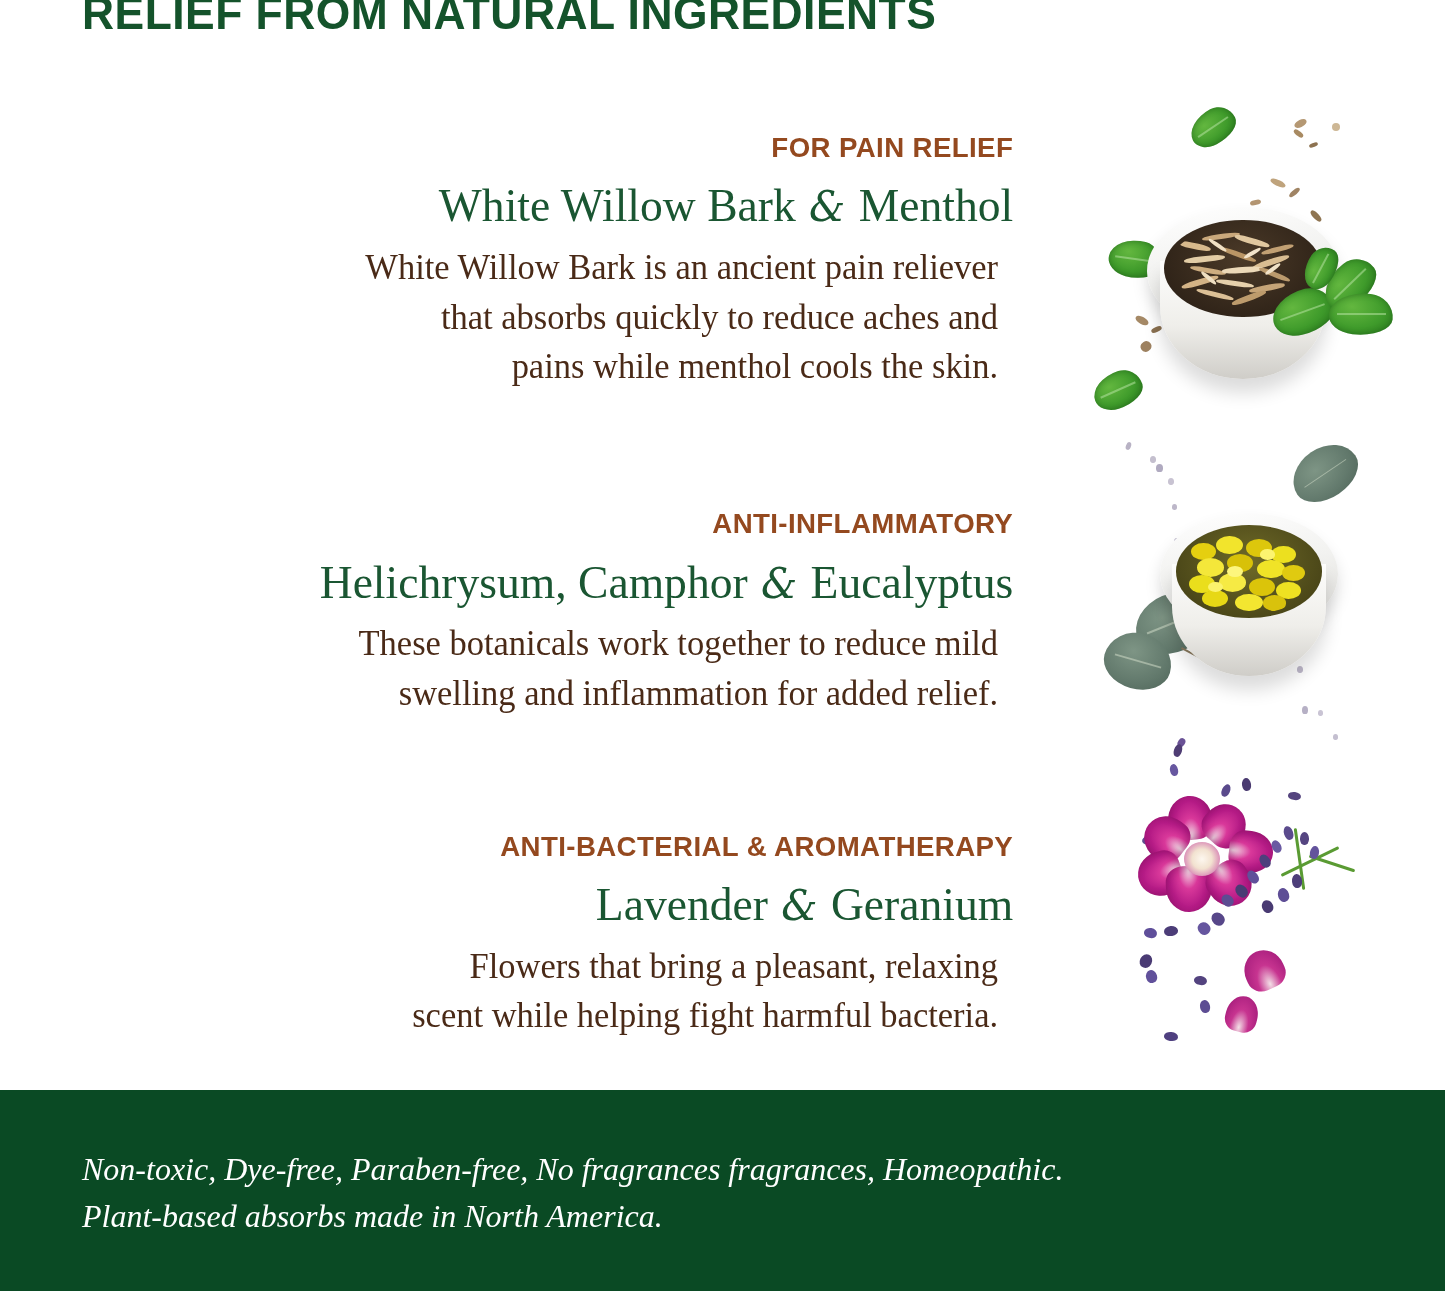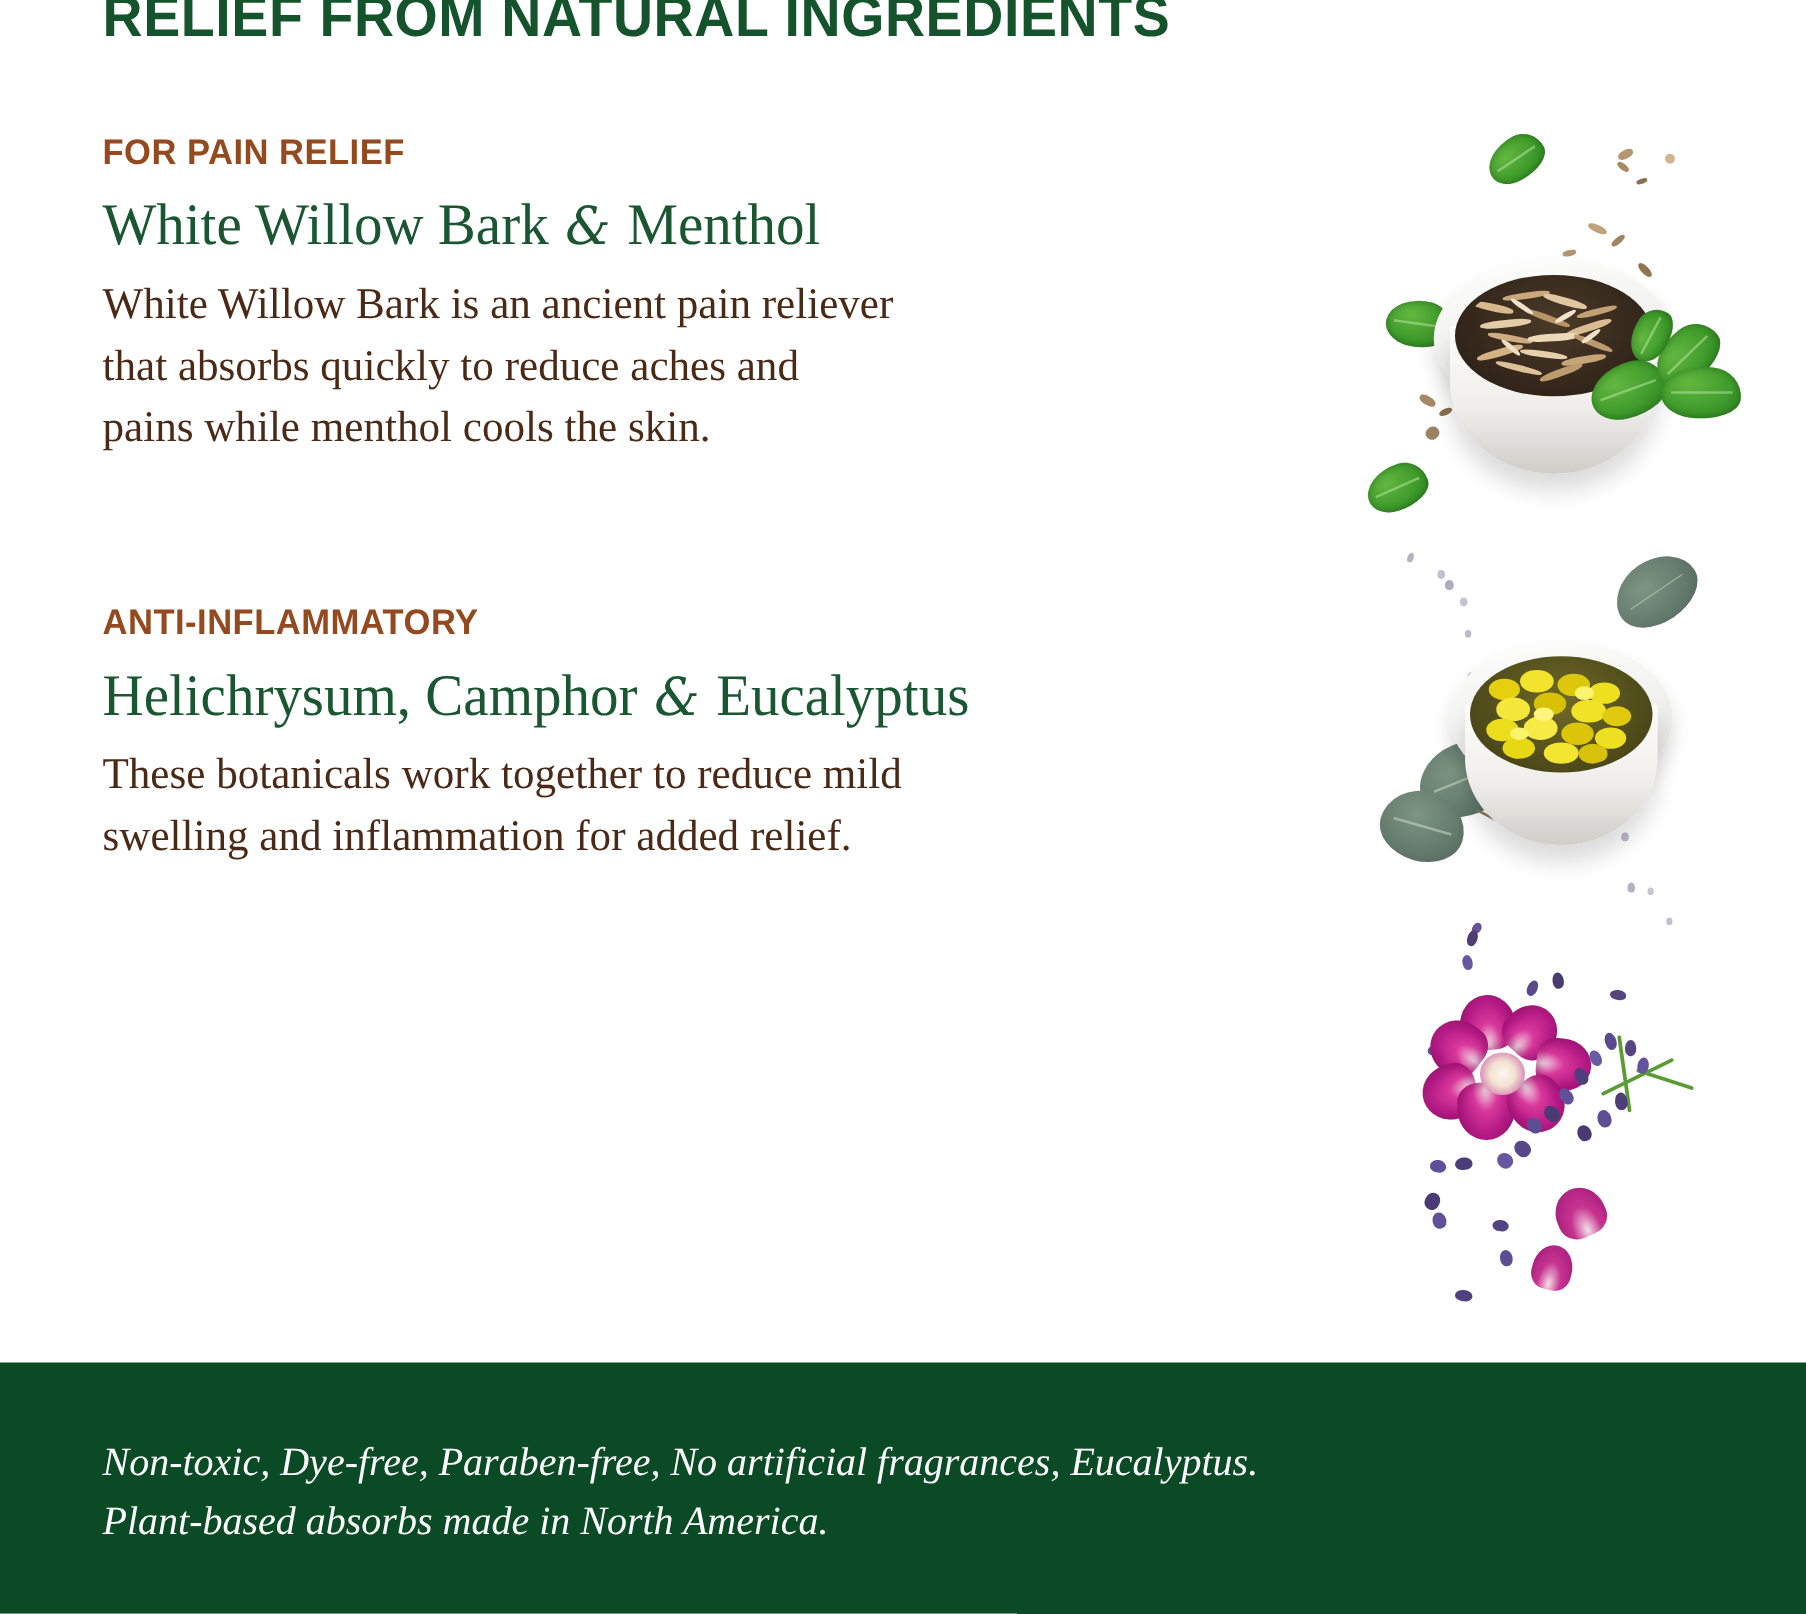--- a/index.html
+++ b/index.html
@@ -31,22 +31,23 @@
     color: #14532B;
     white-space: nowrap;
     transform: scaleX(0.965);
     transform-origin: left top;
   }
 
   
   .content {
     position: absolute;
     left: 82px;
-    top: 107px;
+    top: 132px;
     width: 960px;
+    text-align: right;
   }
 
   .section { position: relative; }
   .section.s1 { margin-top: 0px; }
   .section.s2 { margin-top: 116px; }
   .section.s3 { margin-top: 112px; }
 
   .eyebrow {
     font-family: "Liberation Sans", sans-serif;
     font-weight: bold;
@@ -245,20 +246,28 @@
 
     <div class="section s2">
       <div class="eyebrow">ANTI-INFLAMMATORY</div>
       <div class="ingredient"><span>Helichrysum, Camphor </span><span class="amp">&amp;</span><span> Eucalyptus</span></div>
       <div class="desc">
         <span class="ln">These botanicals work together to reduce mild</span>
         <span class="ln">swelling and inflammation for added relief.</span>
       </div>
     </div>
 
+    <div class="section s3">
+      <div class="eyebrow">ANTI-BACTERIAL &amp; AROMATHERAPY</div>
+      <div class="ingredient"><span>Lavender </span><span class="amp">&amp;</span><span> Geranium</span></div>
+      <div class="desc">
+        <span class="ln">Flowers that bring a pleasant, relaxing</span>
+        <span class="ln">scent while helping fight harmful bacteria.</span>
+      </div>
+    </div>
 
   </div>
 
   <div class="art" style="left:1085px; top:95px; width:360px; height:345px;">
 
     <div class="mint" style="left:104px; top:15px; width:48px; height:34px; transform:rotate(-28deg);"></div>
     <div class="mint" style="left:24px; top:145px; width:52px; height:38px; transform:rotate(14deg);"></div>
     <div class="mint" style="left:8px; top:277px; width:50px; height:36px; transform:rotate(-18deg);"></div>
 
     <div class="bit" style="left:208px; top:36px; width:11px; height:5px; background:#a88a62; transform:rotate(38deg);"></div>
@@ -399,18 +408,18 @@
     <div class="lav-bud" style="left:92px; top:234px; width:13px; height:9px; background:#53437f; transform:rotate(8deg);"></div>
     <div class="lav-bud" style="left:98px; top:258px; width:10px; height:13px; background:#5d4d93; transform:rotate(-12deg);"></div>
     <div class="lav-bud" style="left:62px; top:290px; width:14px; height:9px; background:#4f4080; transform:rotate(6deg);"></div>
 
     <div class="fallen-petal" style="left:142px; top:208px; width:40px; height:40px; transform:rotate(-24deg);"></div>
     <div class="fallen-petal" style="left:124px; top:254px; width:32px; height:36px; transform:rotate(14deg);"></div>
   </div>
 
   <div class="footer-band">
     <div class="footer-text">
-      <span class="ln">Non-toxic, Dye-free, Paraben-free, No artificial fragrances, Eucalyptus.</span>
+      <span class="ln">Non-toxic, Dye-free, Paraben-free, No fragrances fragrances, Homeopathic.</span>
       <span class="ln">Plant-based absorbs made in North America.</span>
     </div>
   </div>
 
 </div>
 
 </body></html>

